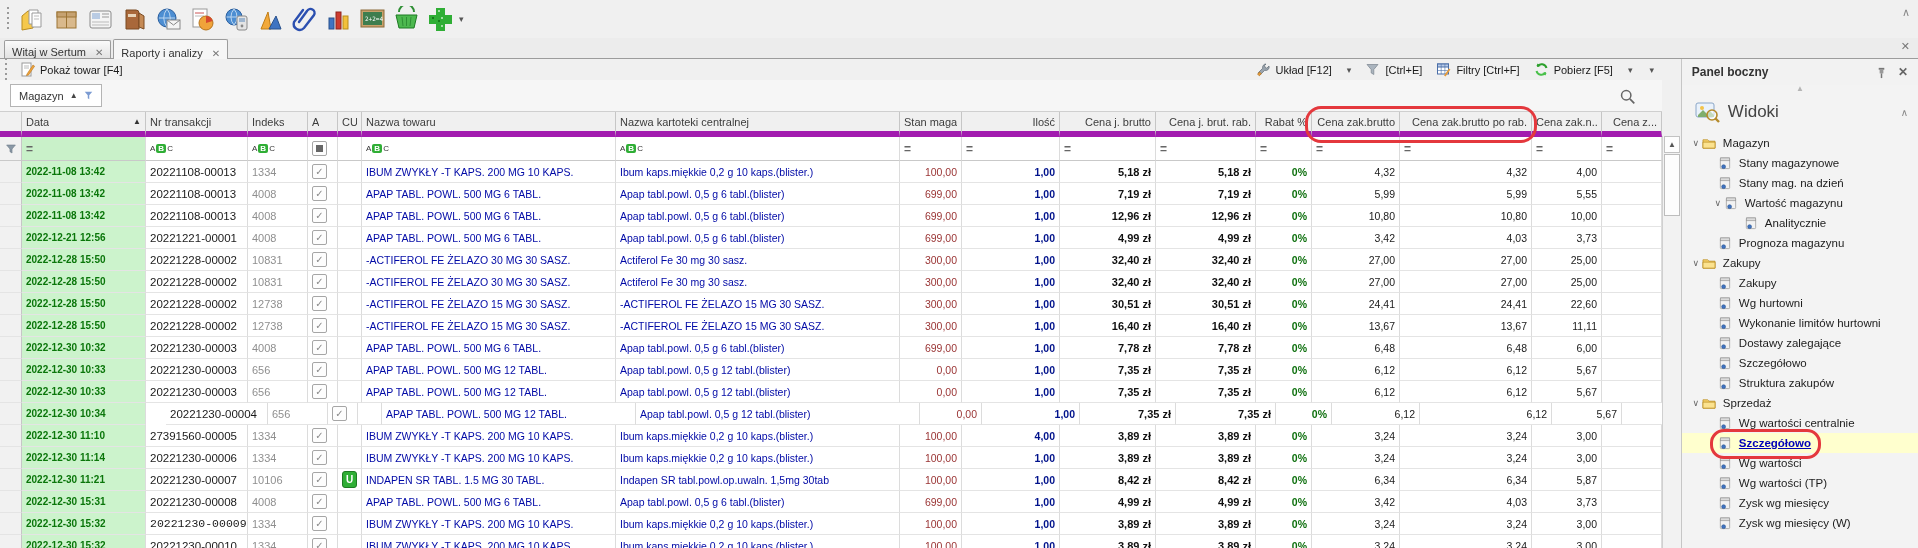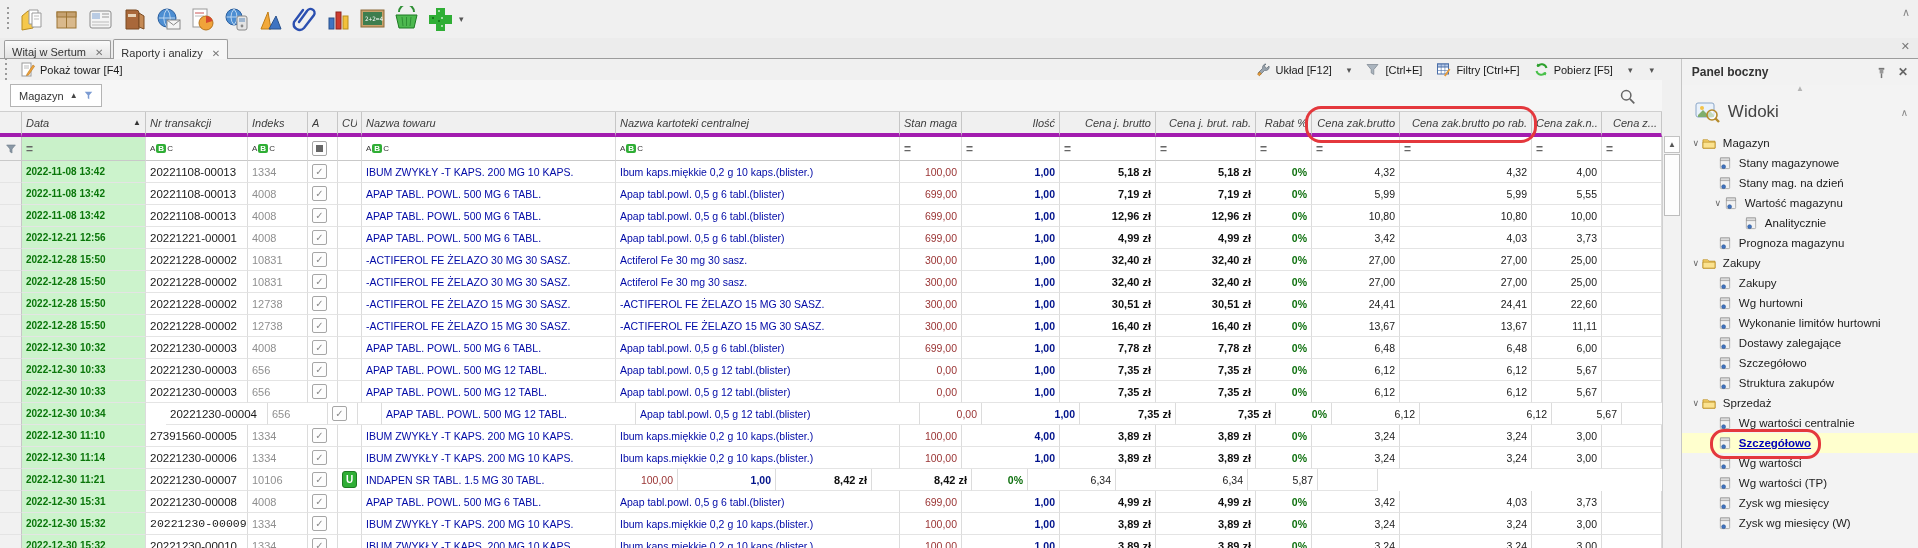--- a/index.html
+++ b/index.html
@@ -32,21 +32,21 @@
   .group-strip{height:31px;background:#f6f6f6;border-bottom:1px solid #cfcfcf;display:flex;align-items:center;padding-left:10px;position:relative;}
   .chip{display:flex;align-items:center;gap:6px;background:#fff;border:1px solid #b4b4b4;height:21px;padding:0 8px;font-size:11px;color:#333;cursor:pointer;}
   .chip .sort{font-size:8px;color:#444;}
   .chip svg{width:9px;height:9px;}
   .strip-search{position:absolute;right:26px;bottom:2px;cursor:pointer;}
   .strip-search svg{width:17px;height:17px;}
   
   .grid{position:relative;background:#fff;flex:1;overflow:hidden;font-size:11px;}
   .g-row{display:flex;}
   .g-cell{flex:none;overflow:hidden;white-space:nowrap;box-sizing:border-box;padding:0 4px;display:flex;align-items:center;}
-  .hdr .g-cell{height:25px;background:#f0f0f0;border-right:1px solid #c6c6c6;border-bottom:4px solid #a21caf;color:#3c3c3c;cursor:pointer;font-style:italic;}
+  .hdr .g-cell{height:25px;background:#f0f0f0;border-right:1px solid #c6c6c6;border-bottom:6px solid #a21caf;color:#3c3c3c;cursor:pointer;}
   .hdr .g-cell .lbl{overflow:hidden;text-overflow:clip;}
   .hdr .sort{margin-left:auto;font-size:8px;color:#333;}
   .flt .g-cell{height:24px;background:#fff;border-right:1px solid #dcdcdc;border-bottom:1px solid #c9c9c9;color:#555;cursor:pointer;}
   .flt .g-cell.green{background:#c9f1c9;}
   .dat .g-cell{height:22px;border-right:1px solid #dcdcdc;border-bottom:1px solid #e4e4e4;background:#fff;}
   .dat .g-cell.green{background:#ccf3cc;}
   .g-cell.gut{background:#f1f1f1;border-right:1px solid #c6c6c6;justify-content:center;padding:0;}
   .r{justify-content:flex-end;}
   .c-date{font-size:10px;font-weight:bold;color:#0a760a;}
   .c-nr{font-size:11.5px;color:#1a1a1a;}
@@ -1111,20 +1111,23 @@
             </div>
             <div class="g-cell" style="width: 30px;">
               <span class="cb">✓</span>
             </div>
             <div class="g-cell" style="width: 24px;">
               <span class="u-badge">U</span>
             </div>
             <div class="g-cell" style="width: 254px;">
               <span class="c-name">INDAPEN SR  TABL.  1.5 MG  30 TABL.</span>
             </div>
+            <div class="g-cell" style="width: 284px;">
+              <span class="c-name">Indapen SR tabl.powl.op.uwaln. 1,5mg 30tab</span>
+            </div>
             <div class="g-cell r" style="width: 62px;">
               <span class="c-stock">100,00</span>
             </div>
             <div class="g-cell r" style="width: 98px;">
               <span class="c-qty">1,00</span>
             </div>
             <div class="g-cell r" style="width: 96px;">
               <span class="c-money">8,42 zł</span>
             </div>
             <div class="g-cell r" style="width: 100px;">

